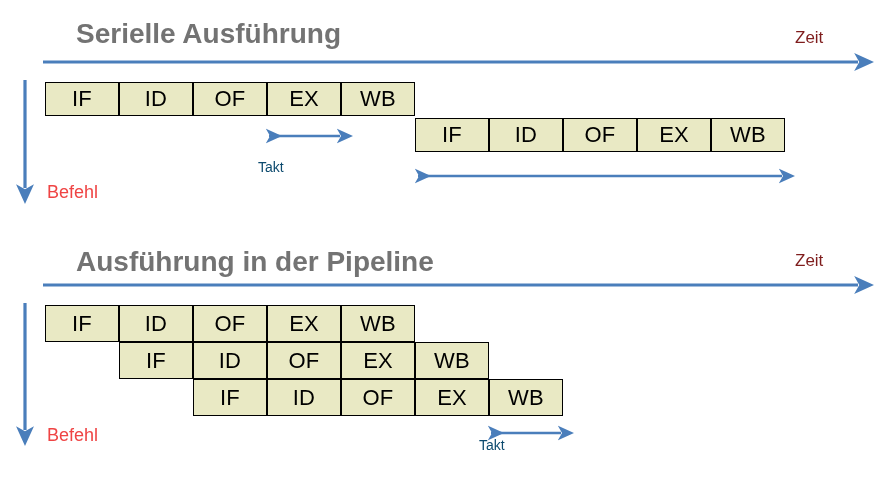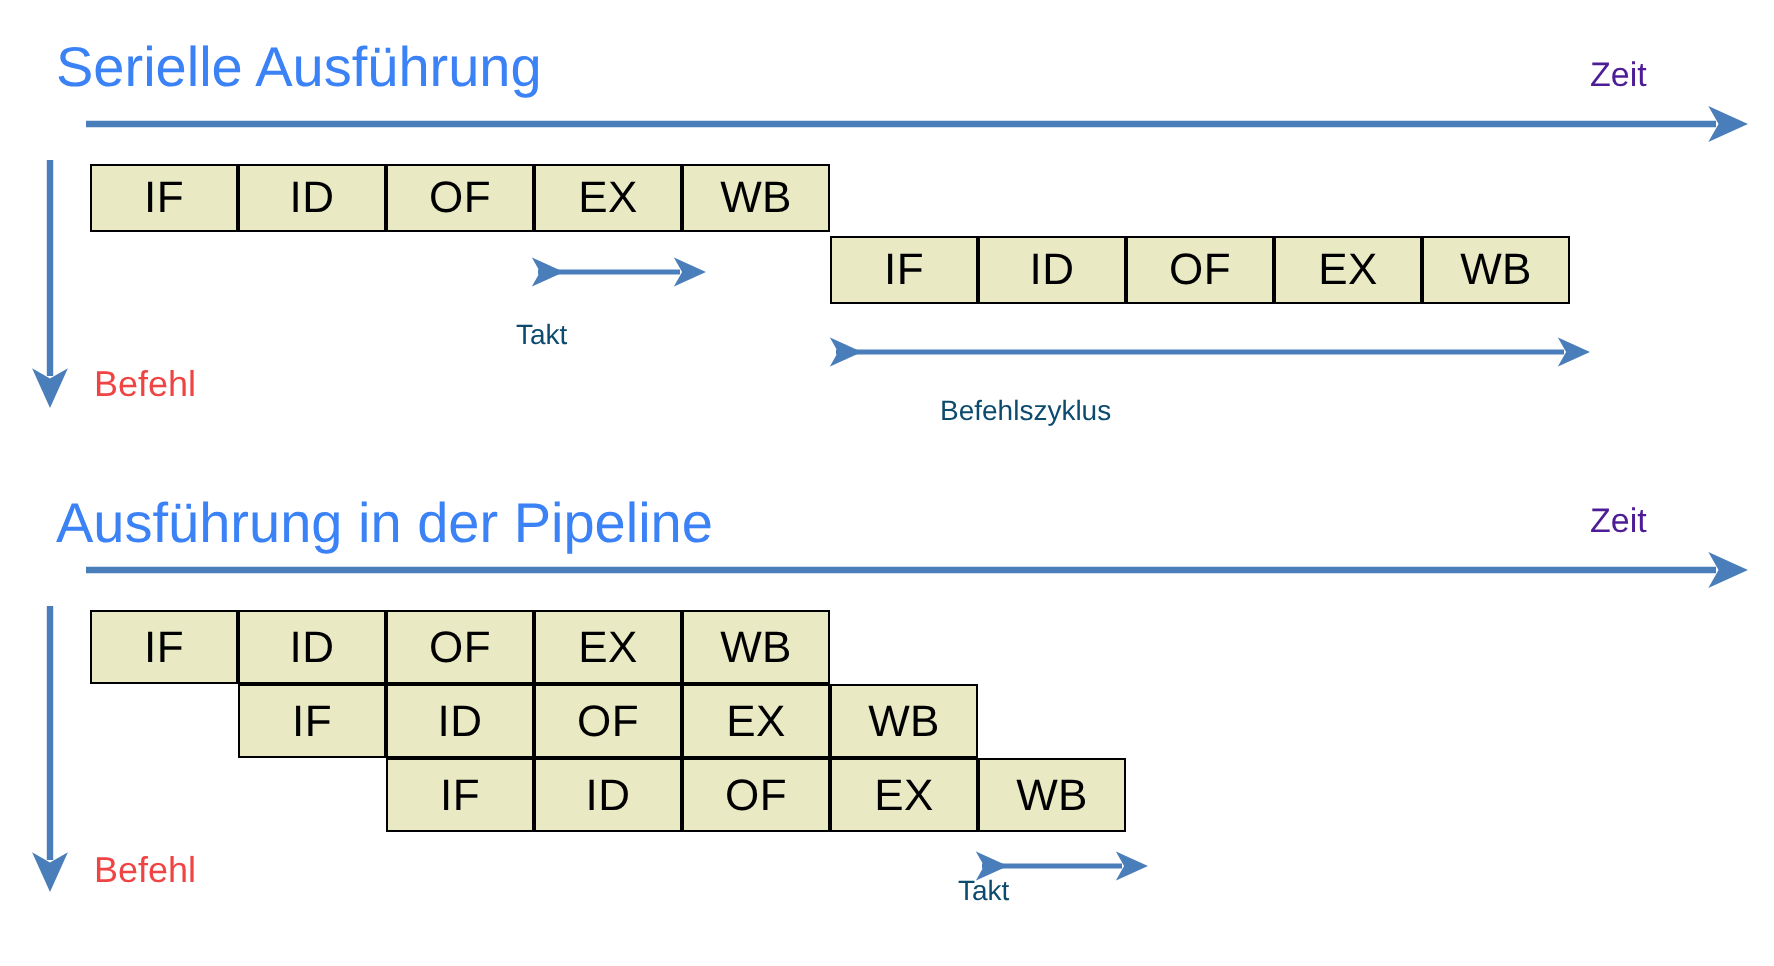--- a/index.html
+++ b/index.html
@@ -14,29 +14,30 @@
   #slide {
     position: relative;
     width: 887px;
     height: 483px;
     background: #ffffff;
     overflow: hidden;
   }
   .section-title {
     position: absolute;
     font-size: 28px;
-    font-weight: normal;
-    color: #3b82f6;
+    font-weight: bold;
+    color: #737373;
     white-space: nowrap;
     line-height: 1;
+    margin-left: 48px;
   }
   .axis-label {
     position: absolute;
     font-size: 17px;
-    color: #4c1d95;
+    color: #7f1d1d;
     white-space: nowrap;
     line-height: 1;
   }
   .side-label {
     position: absolute;
     font-size: 18px;
     color: #ef4444;
     white-space: nowrap;
     line-height: 1;
   }
@@ -88,21 +89,20 @@
   <div class="stage-box" style="left:341px; top:82px; width:74px; height:34px;">WB</div>
 
   <div class="stage-box" style="left:415px; top:118px; width:74px; height:34px;">IF</div>
   <div class="stage-box" style="left:489px; top:118px; width:74px; height:34px;">ID</div>
   <div class="stage-box" style="left:563px; top:118px; width:74px; height:34px;">OF</div>
   <div class="stage-box" style="left:637px; top:118px; width:74px; height:34px;">EX</div>
   <div class="stage-box" style="left:711px; top:118px; width:74px; height:34px;">WB</div>
 
   <div class="measure-label" style="left:258px; top:160px; width:92px;">Takt</div>
 
-  <div class="measure-label" style="left:470px; top:198px; width:260px;">Befehlszyklus</div>
 
   <div class="section-title" style="left:28px; top:248px;">Ausführung in der Pipeline</div>
 
   <div class="axis-label" style="left:795px; top:252px;">Zeit</div>
 
   <div class="side-label" style="left:47px; top:426px;">Befehl</div>
 
   <div class="stage-box" style="left:45px;  top:305px; width:74px; height:37px;">IF</div>
   <div class="stage-box" style="left:119px; top:305px; width:74px; height:37px;">ID</div>
   <div class="stage-box" style="left:193px; top:305px; width:74px; height:37px;">OF</div>

